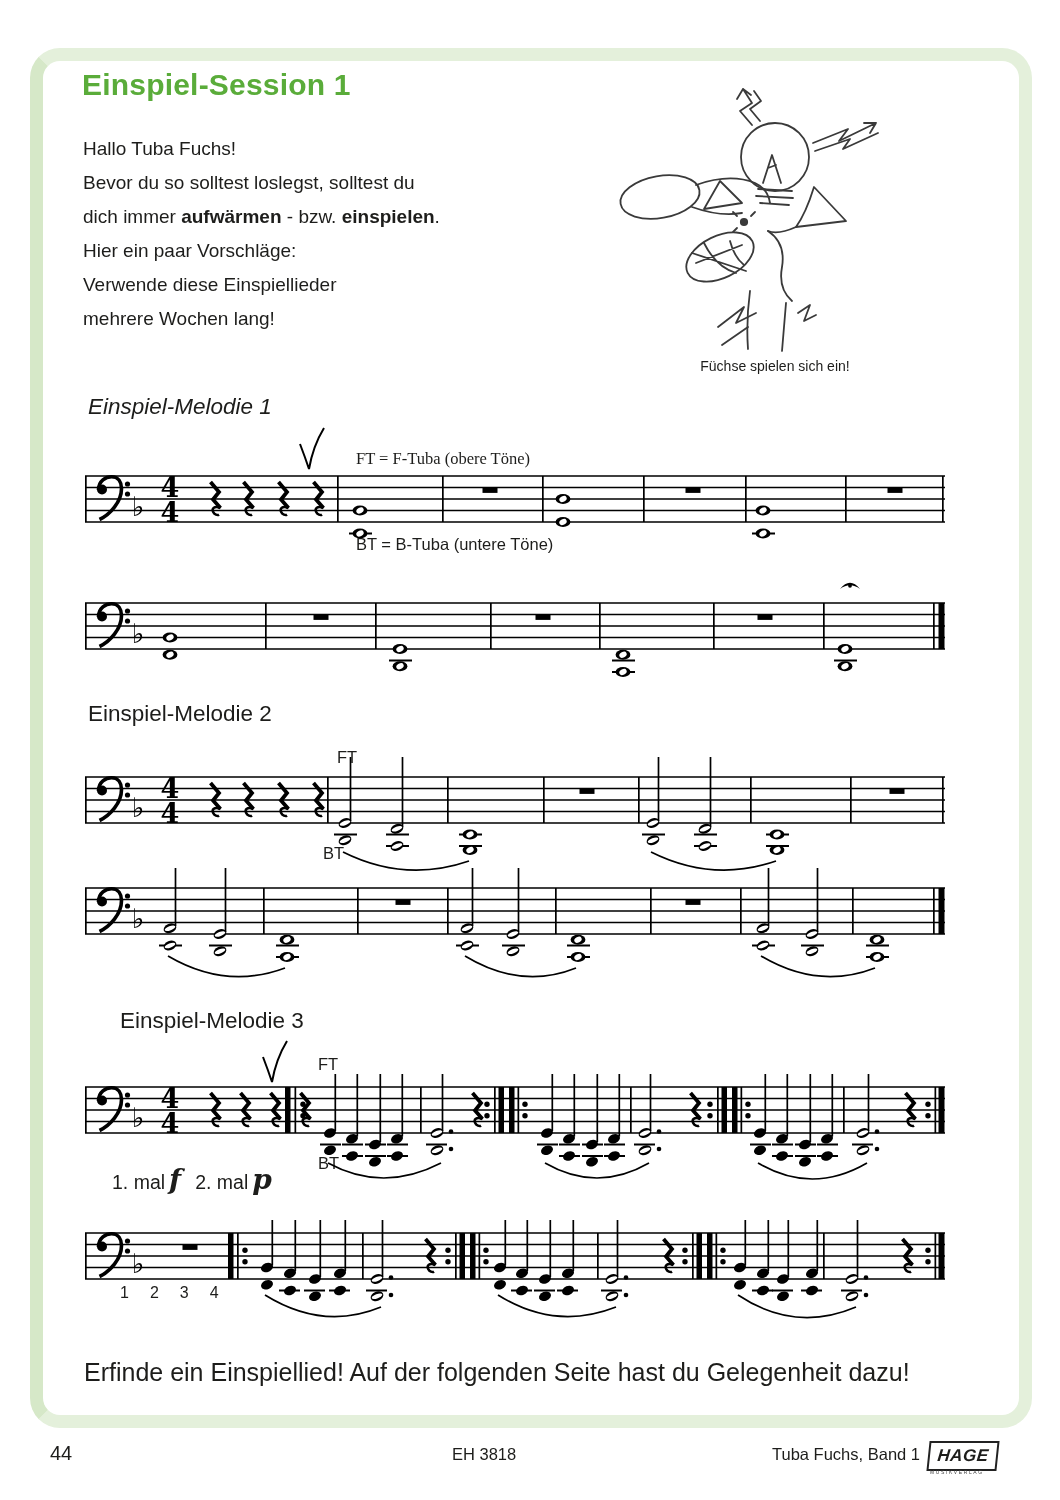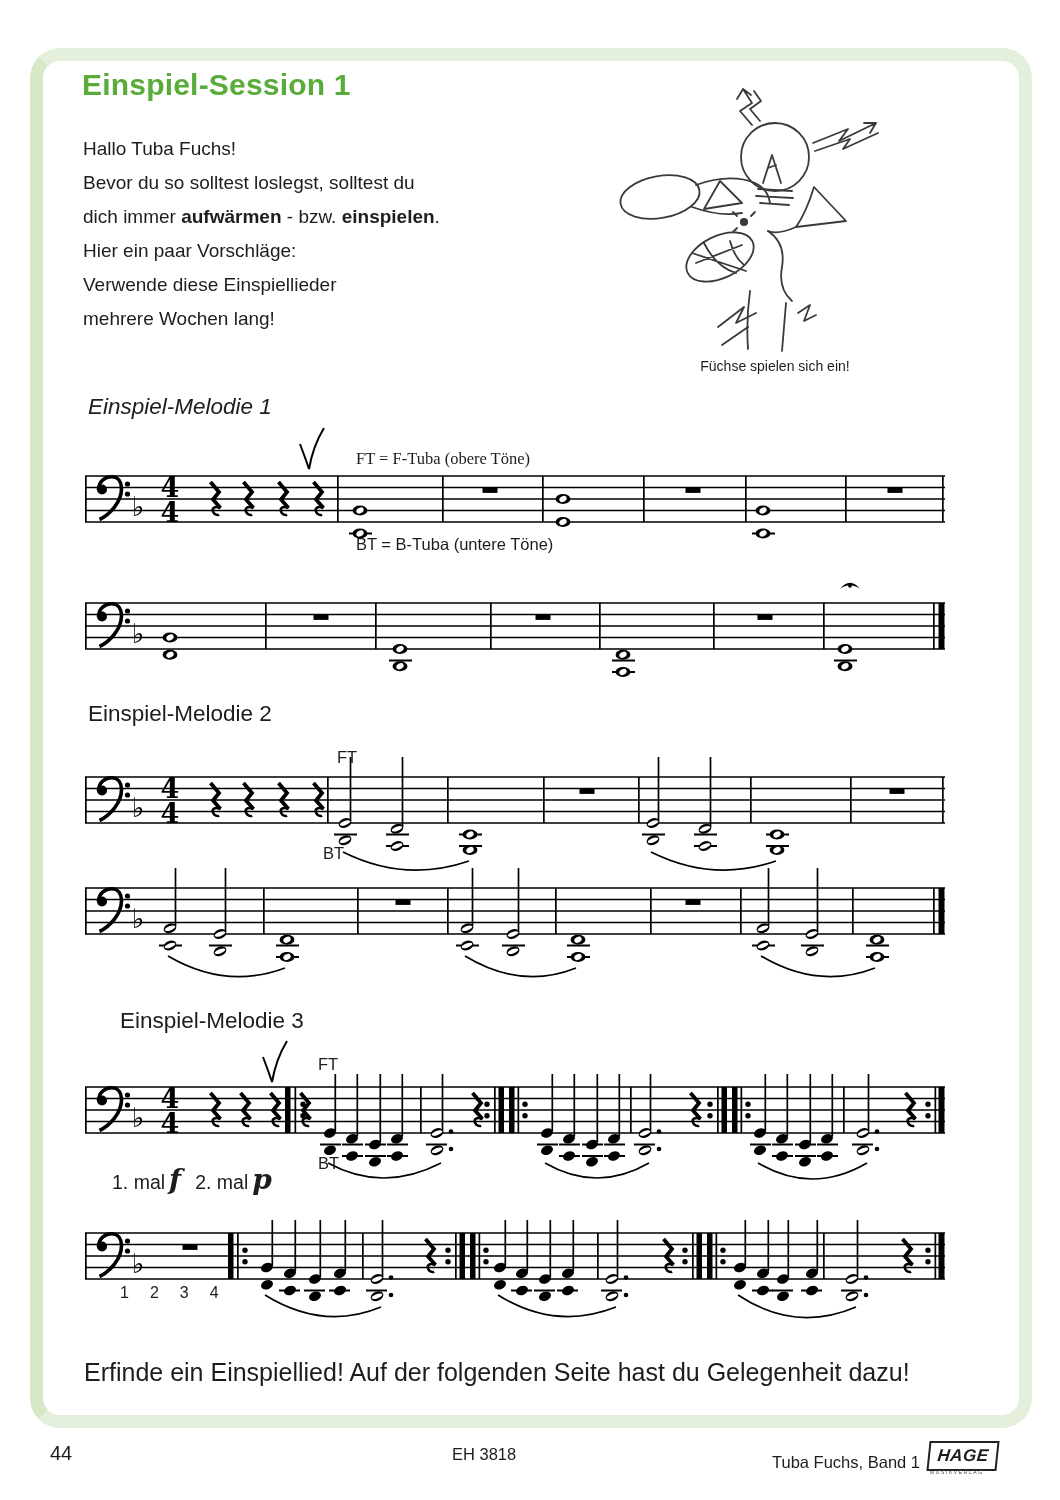--- a/index.html
+++ b/index.html
@@ -26,21 +26,21 @@
   #m3-ft{left:318px;top:1055px;}
   #m3-bt{left:318px;top:1154px;}
   #dynamics{left:112px;top:1166px;display:flex;align-items:flex-end;font-size:19.5px;}
   .dyn-letter{font-family:"DejaVu Serif",serif;font-style:italic;font-weight:700;font-size:28px;
               margin:0 14px 0 4px;line-height:1;}
   #counts{left:120px;top:1284px;display:flex;gap:21px;font-size:16px;}
   #closing{left:84px;top:1358px;font-size:25px;}
   .footer-text{font-size:16.5px;}
   #page-num{left:50px;top:1442px;font-size:20px;font-weight:400;}
   #edition{left:452px;top:1445px;}
-  #book-ref{left:760px;top:1445px;width:160px;text-align:right;margin-top:8px;}
+  #book-ref{left:760px;top:1445px;width:160px;text-align:right;}
   #hage-logo{left:928px;top:1441px;width:66px;height:26px;border:2.5px solid #222;
              display:flex;align-items:center;justify-content:center;transform:skewX(-6deg);
              font-style:italic;font-weight:800;font-size:17px;letter-spacing:.5px;}
   #hage-sub{left:930px;top:1469px;font-size:5px;letter-spacing:1.6px;color:#444;}
   svg.staff{position:absolute;left:85px;width:860px;height:175px;}
   .sl{stroke:#000;stroke-width:1.3;}
   .bl{fill:#000;}
   .stem{stroke:#000;stroke-width:1.7;fill:none;}
   .lg{stroke:#000;stroke-width:2;fill:none;}
   .slur{fill:none;stroke:#000;stroke-width:1.7;}

